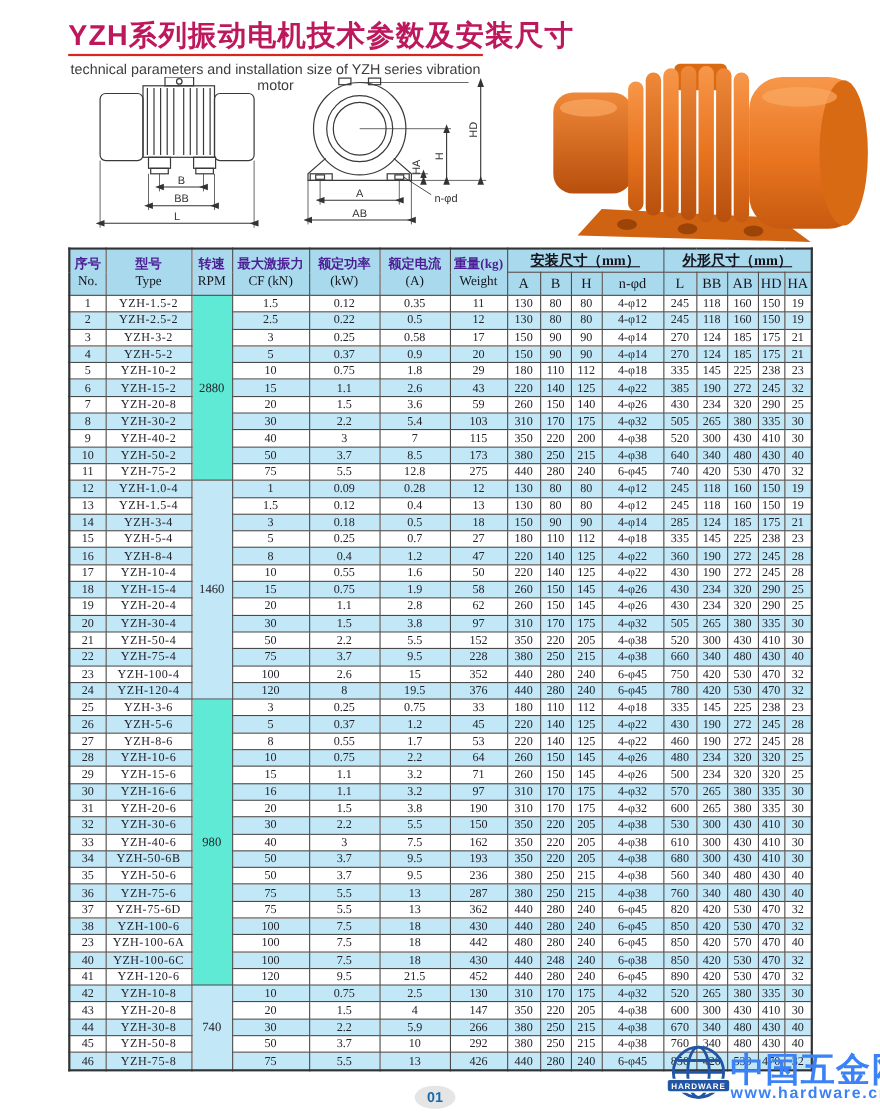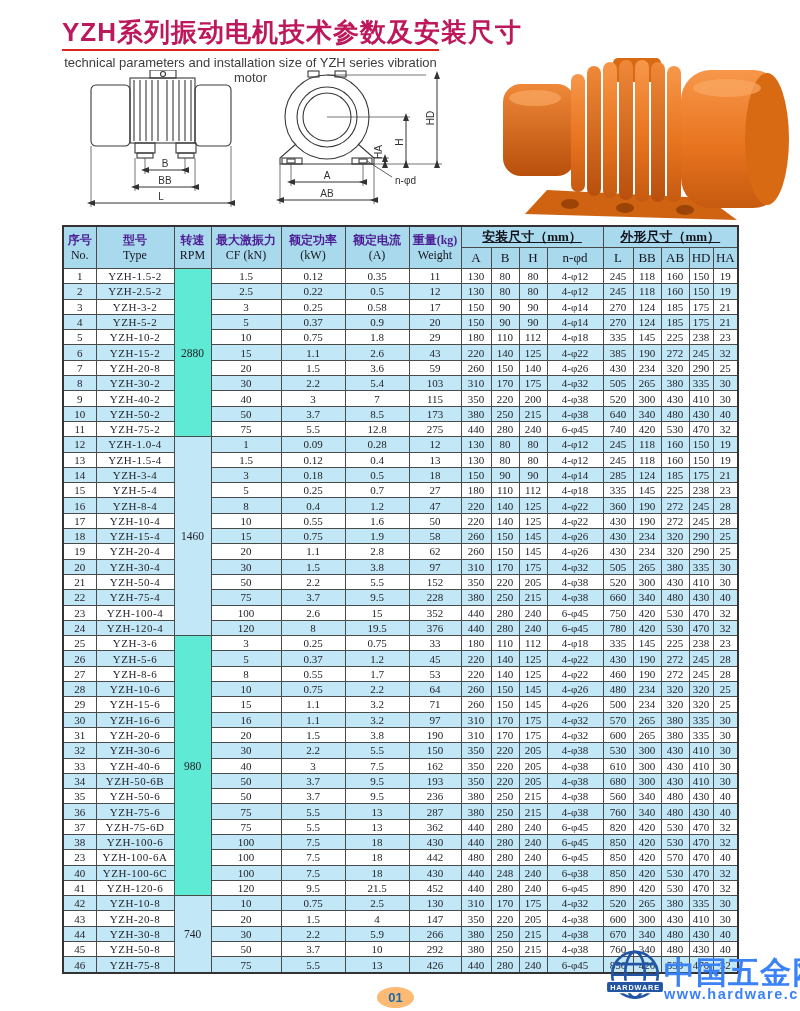--- a/index.html
+++ b/index.html
@@ -25,21 +25,21 @@
   .h-cn{font:600 12px "Liberation Serif",serif;color:#4c1d95;line-height:15px;}
   .h-en{font:12px "Liberation Serif",serif;color:#14141e;line-height:14px;}
   .h-one{font:600 13px "Liberation Serif",serif;color:#14141e;line-height:20px;text-decoration:underline;}
   .h-sub{font:13px "Liberation Serif",serif;color:#14141e;height:20px;}
   tbody td{height:14.3px;font:11px "Liberation Serif",serif;color:#23232a;background:#ffffff;}
   tbody tr.alt td{background:#c2e7f6;}
   tbody td.c-rpm{background:#5eead4;font-size:11.5px;}
   tbody td.c-type{letter-spacing:0.5px;margin-left:22px;}
   
   .page-badge{position:absolute;left:377px;top:987px;width:37px;height:21px;border-radius:50%;
-    background:#fdba74;color:#1a6aa8;font:bold 13px "Liberation Sans",sans-serif;
+    background:#e5e5e5;color:#1a6aa8;font:bold 13px "Liberation Sans",sans-serif;
     line-height:21px;text-align:center;}
   
   .watermark{position:absolute;left:596px;top:922px;width:204px;height:88px;color:#3b82f6;}
   .wm-globe{position:absolute;left:10px;top:25px;}
   .wm-brand{position:absolute;left:68px;top:30px;font-size:31px;font-weight:bold;
             letter-spacing:1px;white-space:nowrap;}
   .wm-url{position:absolute;left:68px;top:64px;font-size:14.5px;font-weight:bold;letter-spacing:1.5px;}
 </style>
 </head>
 <body>

